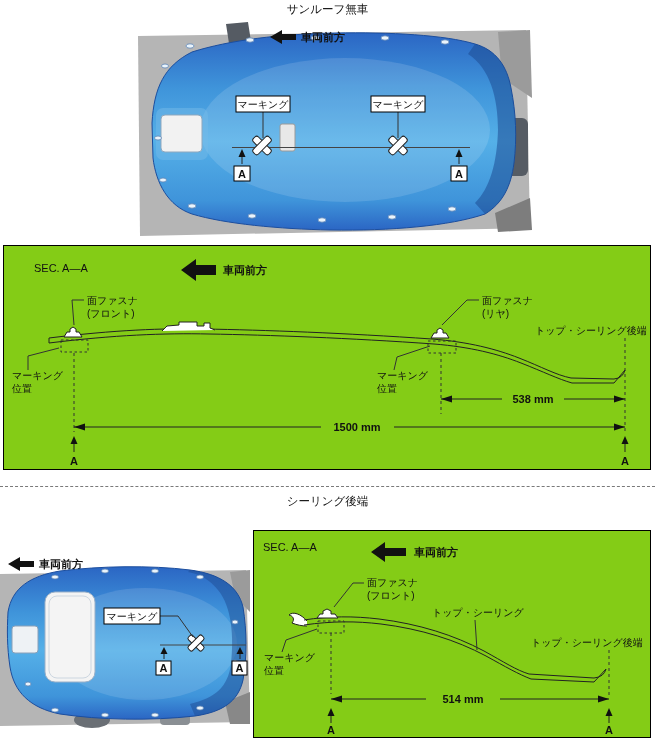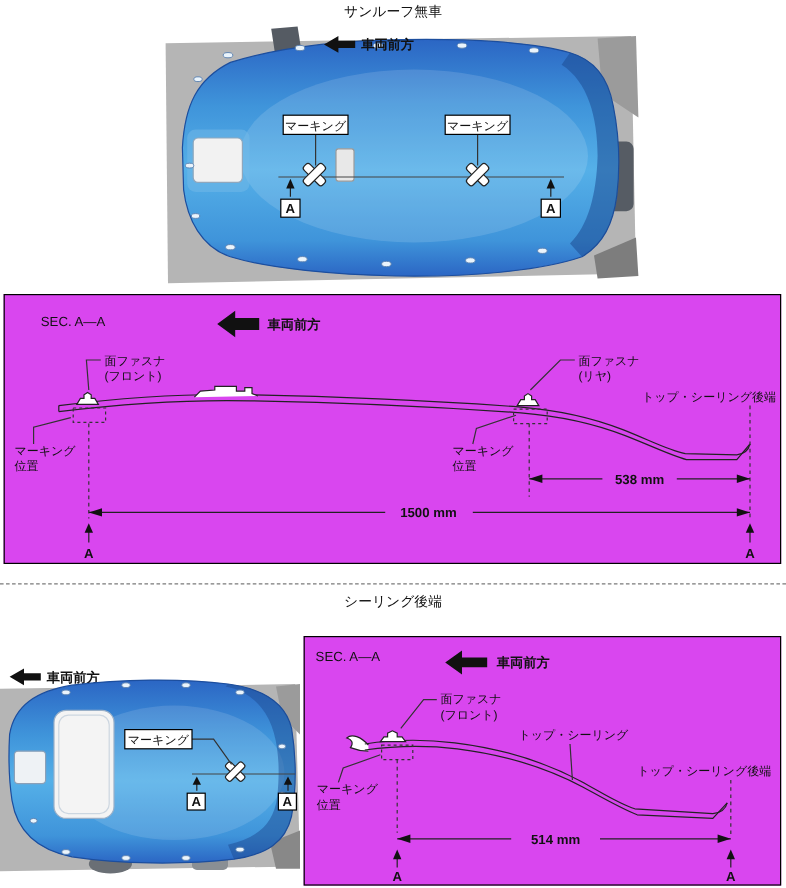--- a/index.html
+++ b/index.html
@@ -1,19 +1,19 @@
 <!DOCTYPE html>
 <html><head>
 <meta charset="utf-8">
 <style>
   html,body{margin:0;padding:0;background:#fff;}
   #stage{position:relative;width:655px;height:740px;background:#fff;overflow:hidden;
          font-family:"Liberation Sans","DejaVu Sans",sans-serif;color:#111;}
   .fig-title{position:absolute;left:0;width:655px;text-align:center;font-size:11.5px;color:#111;}
-  .secbox{position:absolute;border:1.5px solid #000;background:#d946ef;box-sizing:border-box;}
+  .secbox{position:absolute;border:1.5px solid #000;background:#84cc16;box-sizing:border-box;}
   .divider{position:absolute;left:0;width:655px;border-top:1px dashed #7a7a7a;height:0;}
   svg{display:block;}
   text{font-family:"Liberation Sans","DejaVu Sans",sans-serif;fill:#111;}
   .jl{font-size:10px;}
   .dim{font-size:11px;font-weight:bold;}
   .dirtxt{font-size:11px;font-weight:bold;}
   .sectxt{font-size:11px;}
   .amark{font-size:11px;font-weight:bold;}
   .ln{stroke:#222;fill:none;stroke-width:1;}
   .dash{stroke:#333;fill:none;stroke-width:1;stroke-dasharray:3 3;}

